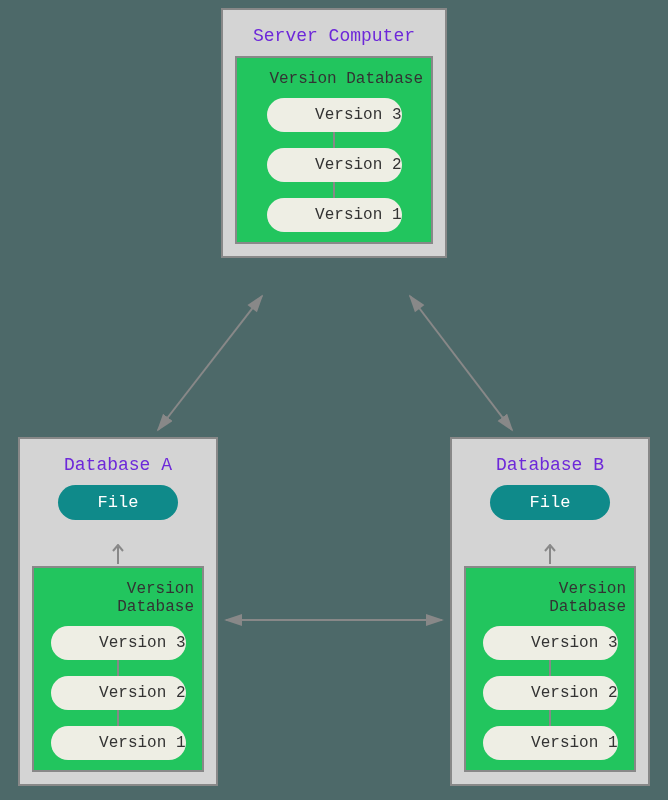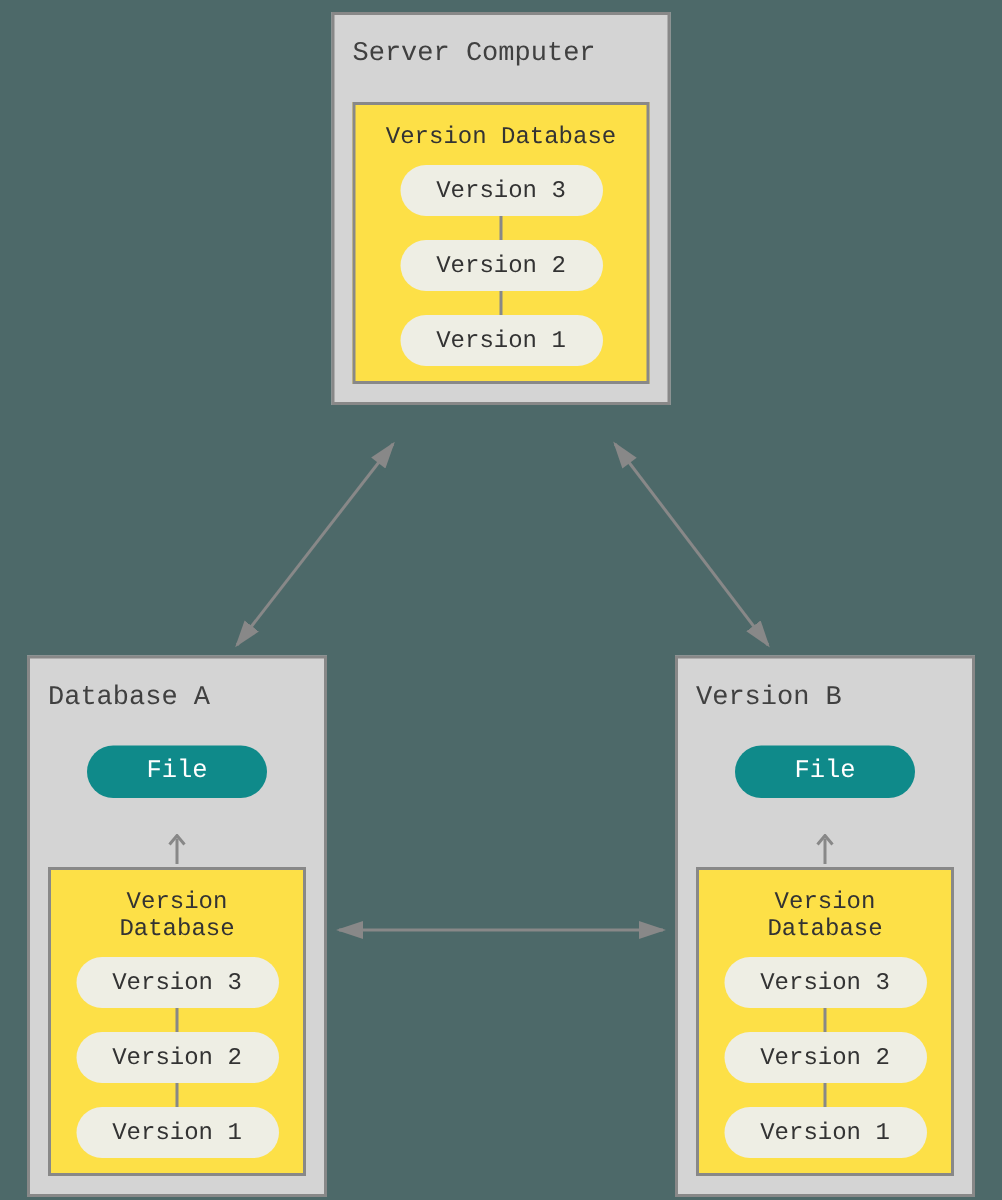--- a/index.html
+++ b/index.html
@@ -12,39 +12,40 @@
     font-family: "Courier New", Courier, monospace;
     position: relative;
   }
   .computer-box {
     position: absolute;
     background: #d4d4d4;
     border: 2px solid #888;
     padding: 10px 12px 12px 12px;
   }
   .box-title {
+    text-align: center;
     font-size: 18px;
-    color: #404040;
-    padding: 6px 0 22px 0;
+    color: #6d28d9;
+    padding: 6px 0 10px 0;
   }
   .file-pill {
     background: #0f8a8a;
     color: #fff;
     font-size: 17px;
     border-radius: 20px;
     text-align: center;
     padding: 8px 0;
     width: 120px;
     margin: 0 auto 24px auto;
   }
   .db-box {
-    background: #fde047;
+    background: #22c55e;
     border: 2px solid #888;
     padding: 10px 8px;
-    text-align: center;
+    text-align: right;
   }
   .db-title {
     font-size: 16px;
     color: #333;
     padding: 2px 0 10px 0;
   }
   .version-pill {
     background: #eeeee4;
     color: #333;
     font-size: 16px;
@@ -133,21 +134,21 @@
     <div class="db-title">Version Database</div>
     <div class="version-pill">Version 3</div>
     <div class="v-connector"></div>
     <div class="version-pill">Version 2</div>
     <div class="v-connector"></div>
     <div class="version-pill">Version 1</div>
   </div>
 </div>
 
 <div id="compB" class="computer-box">
-  <div class="box-title">Version B</div>
+  <div class="box-title">Database B</div>
   <div class="file-pill">File</div>
   <div class="inner-arrow">
     <svg width="14" height="22">
         <line x1="7" y1="20" x2="7" y2="3" stroke="#888" stroke-width="2"></line>
         <path d="M2,7 L7,1 L12,7" fill="none" stroke="#888" stroke-width="2"></path>
       </svg>
   </div>
   <div class="db-box">
     <div class="db-title">Version Database</div>
     <div class="version-pill">Version 3</div>

